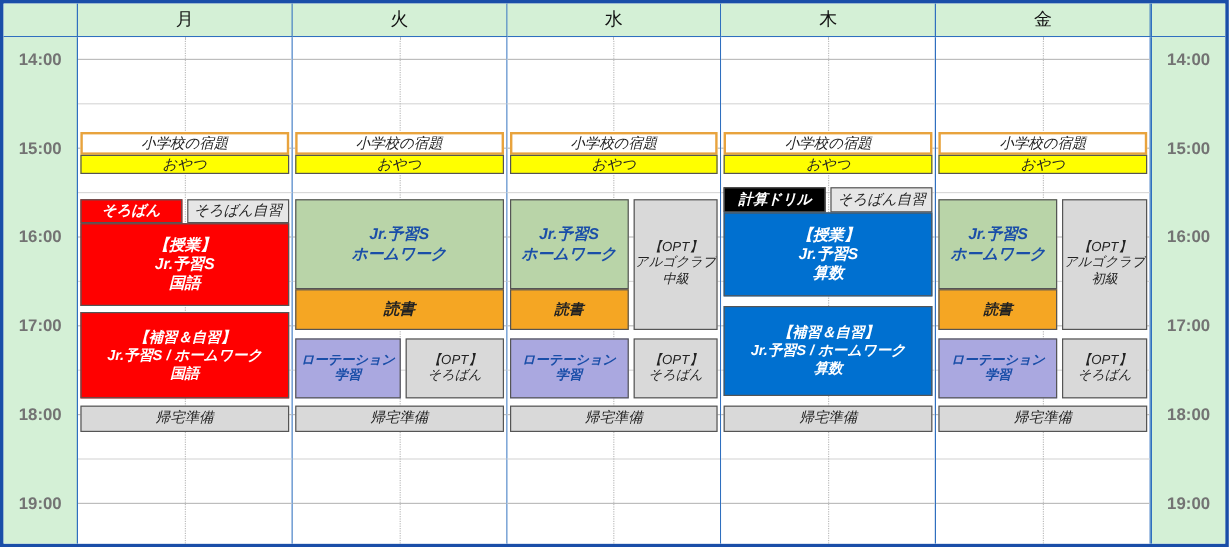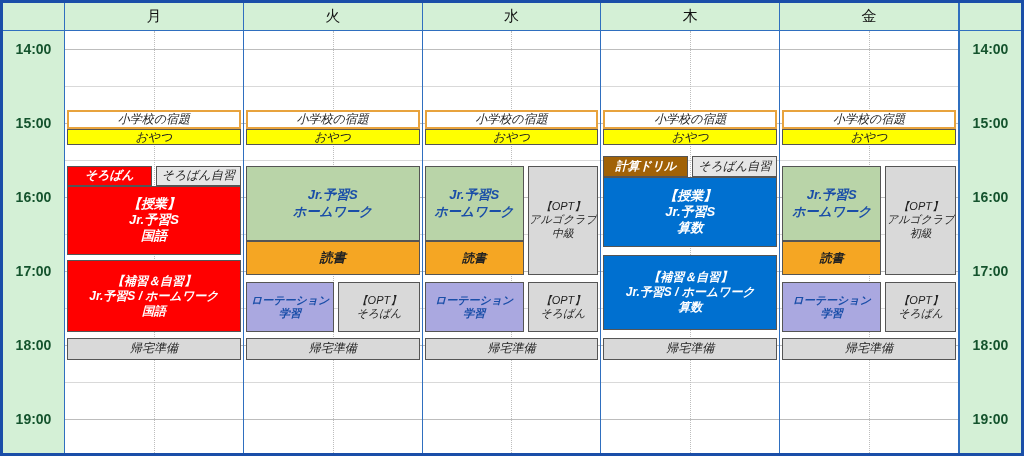--- a/index.html
+++ b/index.html
@@ -38,21 +38,21 @@
   .timecol.right{border-right:none;border-left:1px solid #2f6fbf;}
   .daycol{
     position:relative;background:#ffffff;
     border-right:1px solid #2f6fbf;
   }
   .daycol.last{border-right:1px solid #2f6fbf;}
   
   .tlabel{
     position:absolute;left:0;right:0;
     text-align:center;
-    font-size:14px;color:#14532d;font-weight:bold;
+    font-size:14px;color:#737373;font-weight:bold;
     transform:translateY(-50%);
   }
   
   .hline{position:absolute;left:0;right:0;border-top:1px solid #d9d9d9;}
   .hline.major{border-top:1px solid #bdbdbd;}
   .vdot{position:absolute;top:0;bottom:0;border-left:1px dotted #bdbdbd;}
 
   
   .blk{
     position:absolute;
@@ -220,21 +220,21 @@
         <div class="hline major" style="top: 314px;"></div>
         <div class="hline" style="top: 351px;"></div>
         <div class="hline major" style="top: 388px;"></div>
         <div class="vdot" style="left: 50%;"></div>
         <div class="blk" style="top: 79.42px; height: 18.5px; left: calc(0% + 2px); width: calc(100% - 4px); background: rgb(255, 255, 255); border-color: rgb(232, 163, 61); border-width: 2px; color: rgb(34, 34, 34); font-size: 12px; font-weight: normal;">
           <span class="ln">小学校の宿題</span>
         </div>
         <div class="blk" style="top: 97.92px; height: 16.28px; left: calc(0% + 2px); width: calc(100% - 4px); background: rgb(255, 255, 0); border-color: rgb(85, 85, 85); color: rgb(34, 34, 34); font-size: 12px; font-weight: normal;">
           <span class="ln">おやつ</span>
         </div>
-        <div class="blk" style="top: 125.3px; height: 20.72px; left: calc(0% + 2px); width: calc(50% - 4px); background: #a16207; border-color: rgb(85, 85, 85); color: rgb(255, 255, 255); font-size: 12px; font-weight: bold;">
+        <div class="blk" style="top: 125.3px; height: 20.72px; left: calc(0% + 2px); width: calc(50% - 4px); background: #000000; border-color: rgb(85, 85, 85); color: rgb(255, 255, 255); font-size: 12px; font-weight: bold;">
           <span class="ln">計算ドリル</span>
         </div>
         <div class="blk" style="top: 125.3px; height: 20.72px; left: calc(50% + 2px); width: calc(50% - 4px); background: rgb(230, 230, 230); border-color: rgb(85, 85, 85); color: rgb(34, 34, 34); font-size: 12px; font-weight: normal;">
           <span class="ln">そろばん自習</span>
         </div>
         <div class="blk" style="top: 146.02px; height: 70.3px; left: calc(0% + 2px); width: calc(100% - 4px); background: rgb(0, 112, 208); border-color: rgb(85, 85, 85); color: rgb(255, 255, 255); font-size: 13px; font-weight: bold;">
           <span class="ln">【授業】</span>
           <span class="ln">Jr.予習S</span>
           <span class="ln">算数</span>
         </div>

